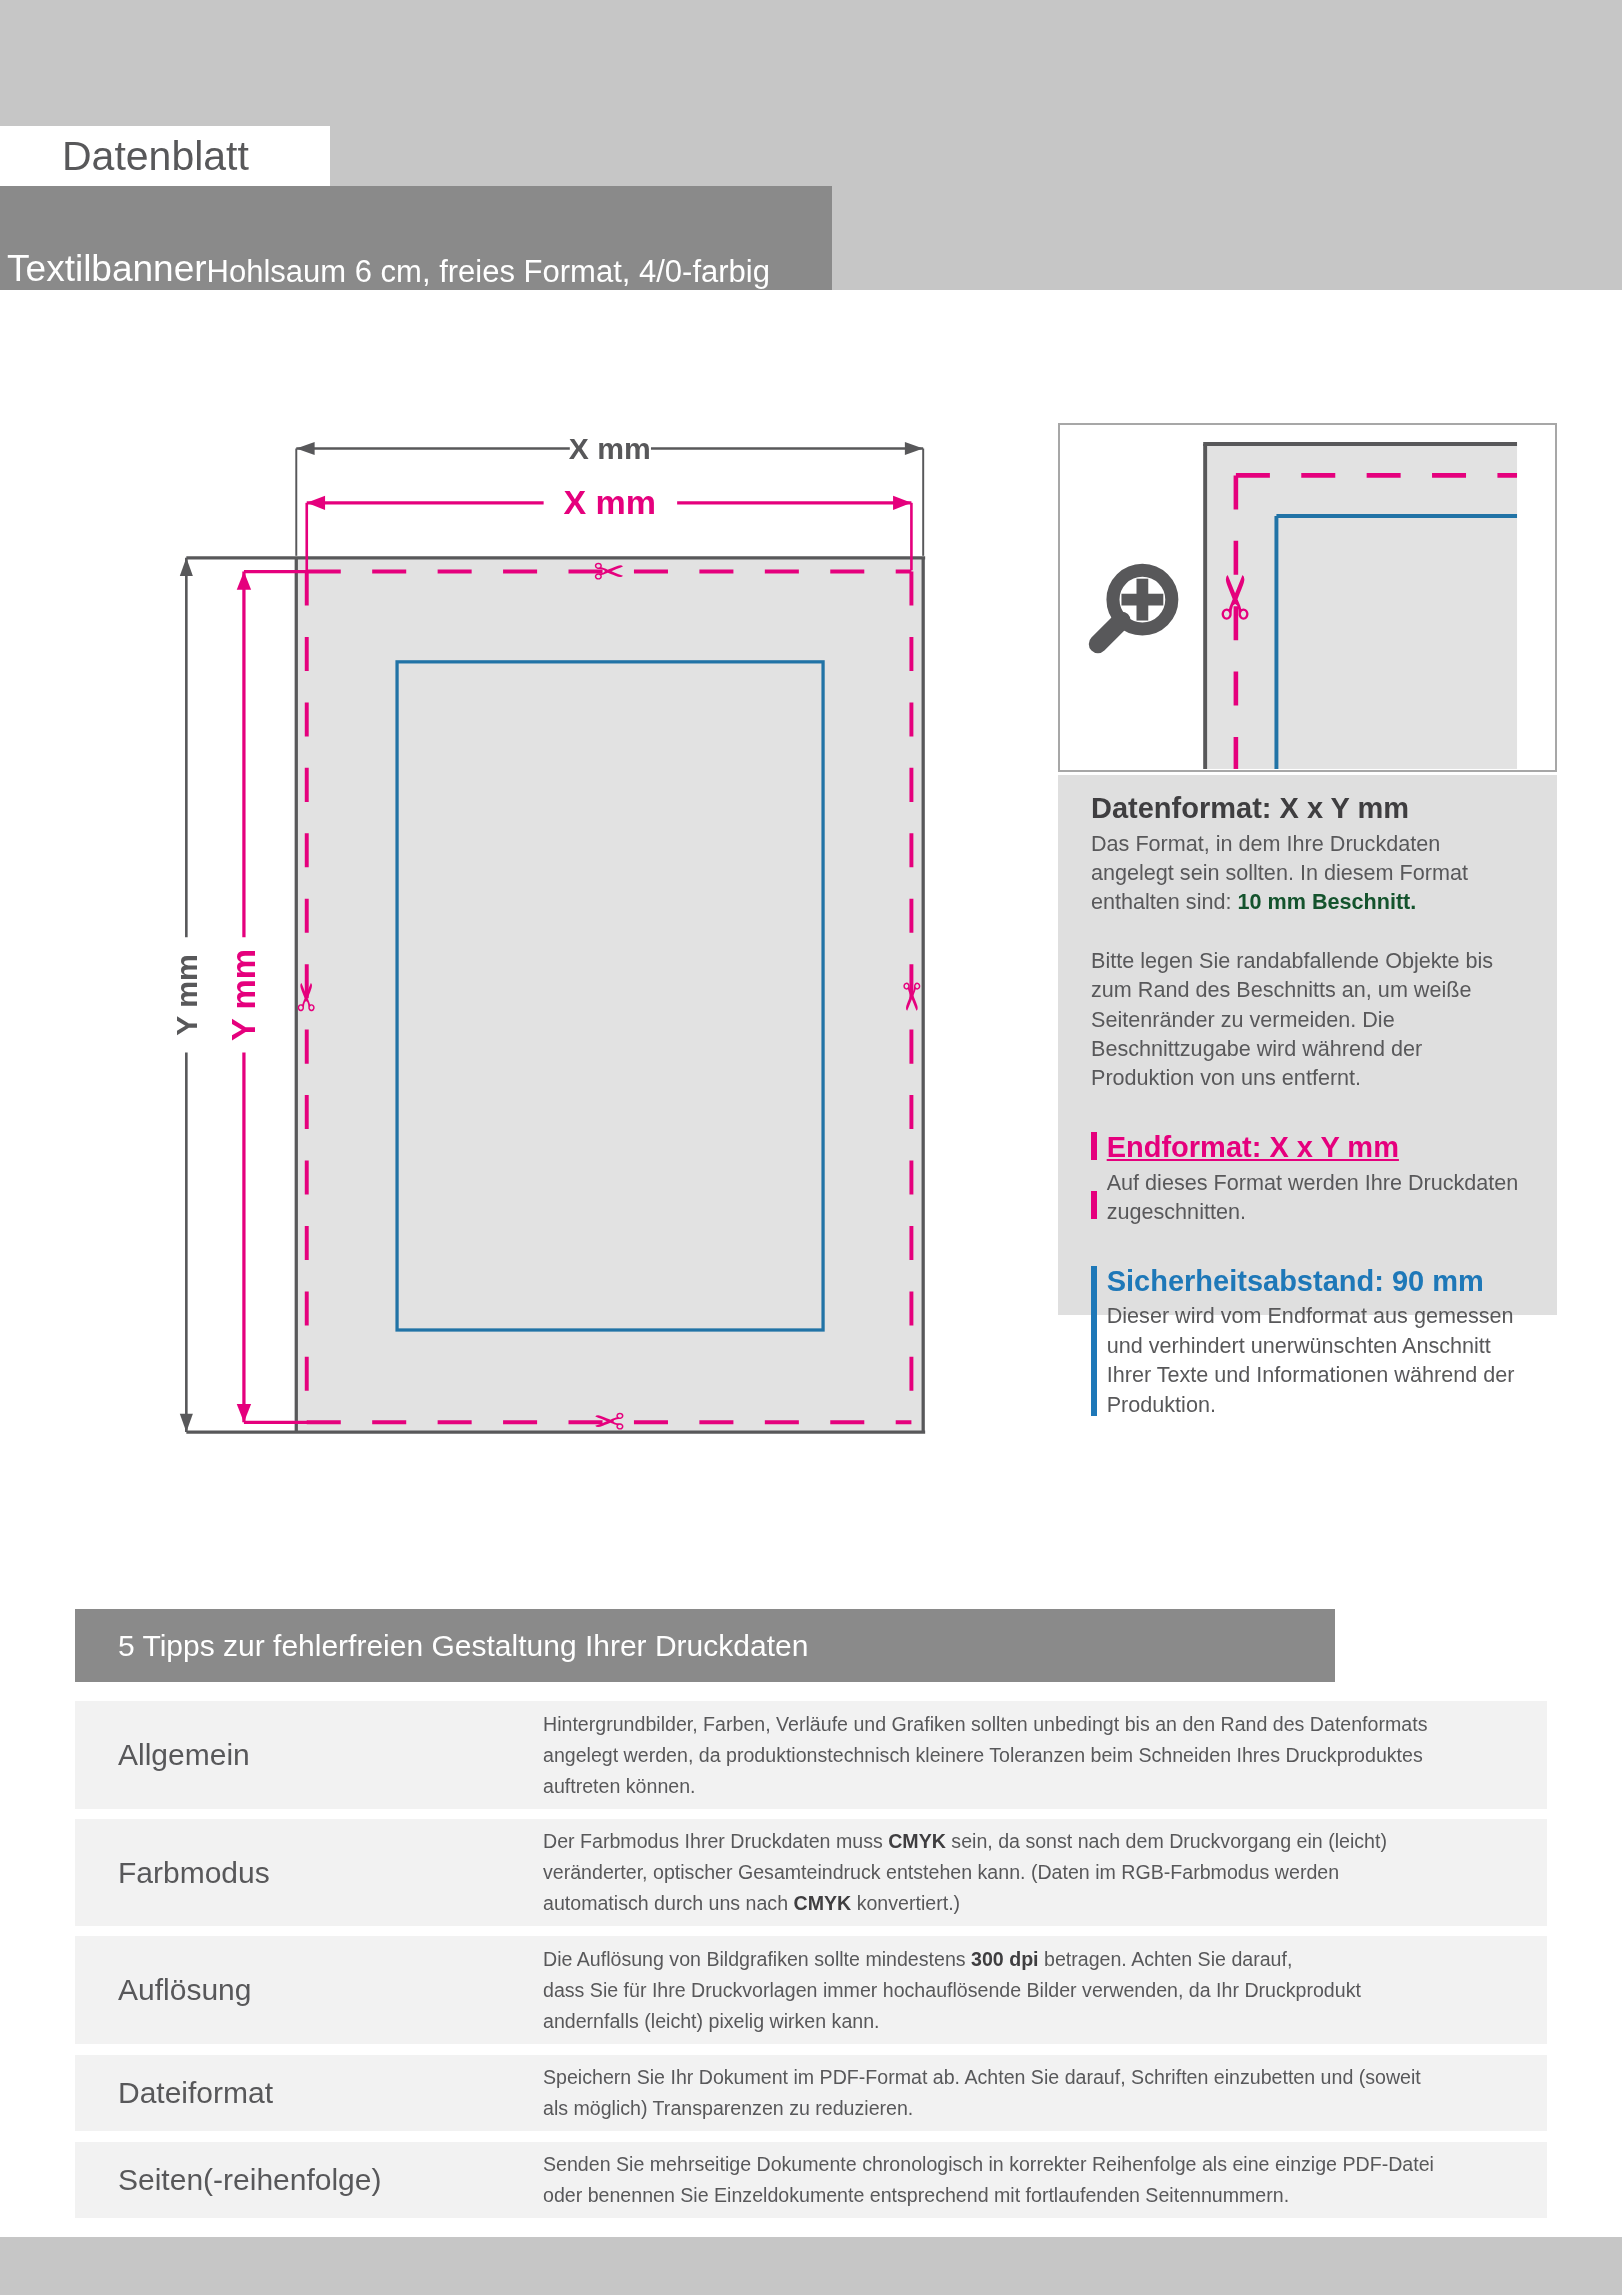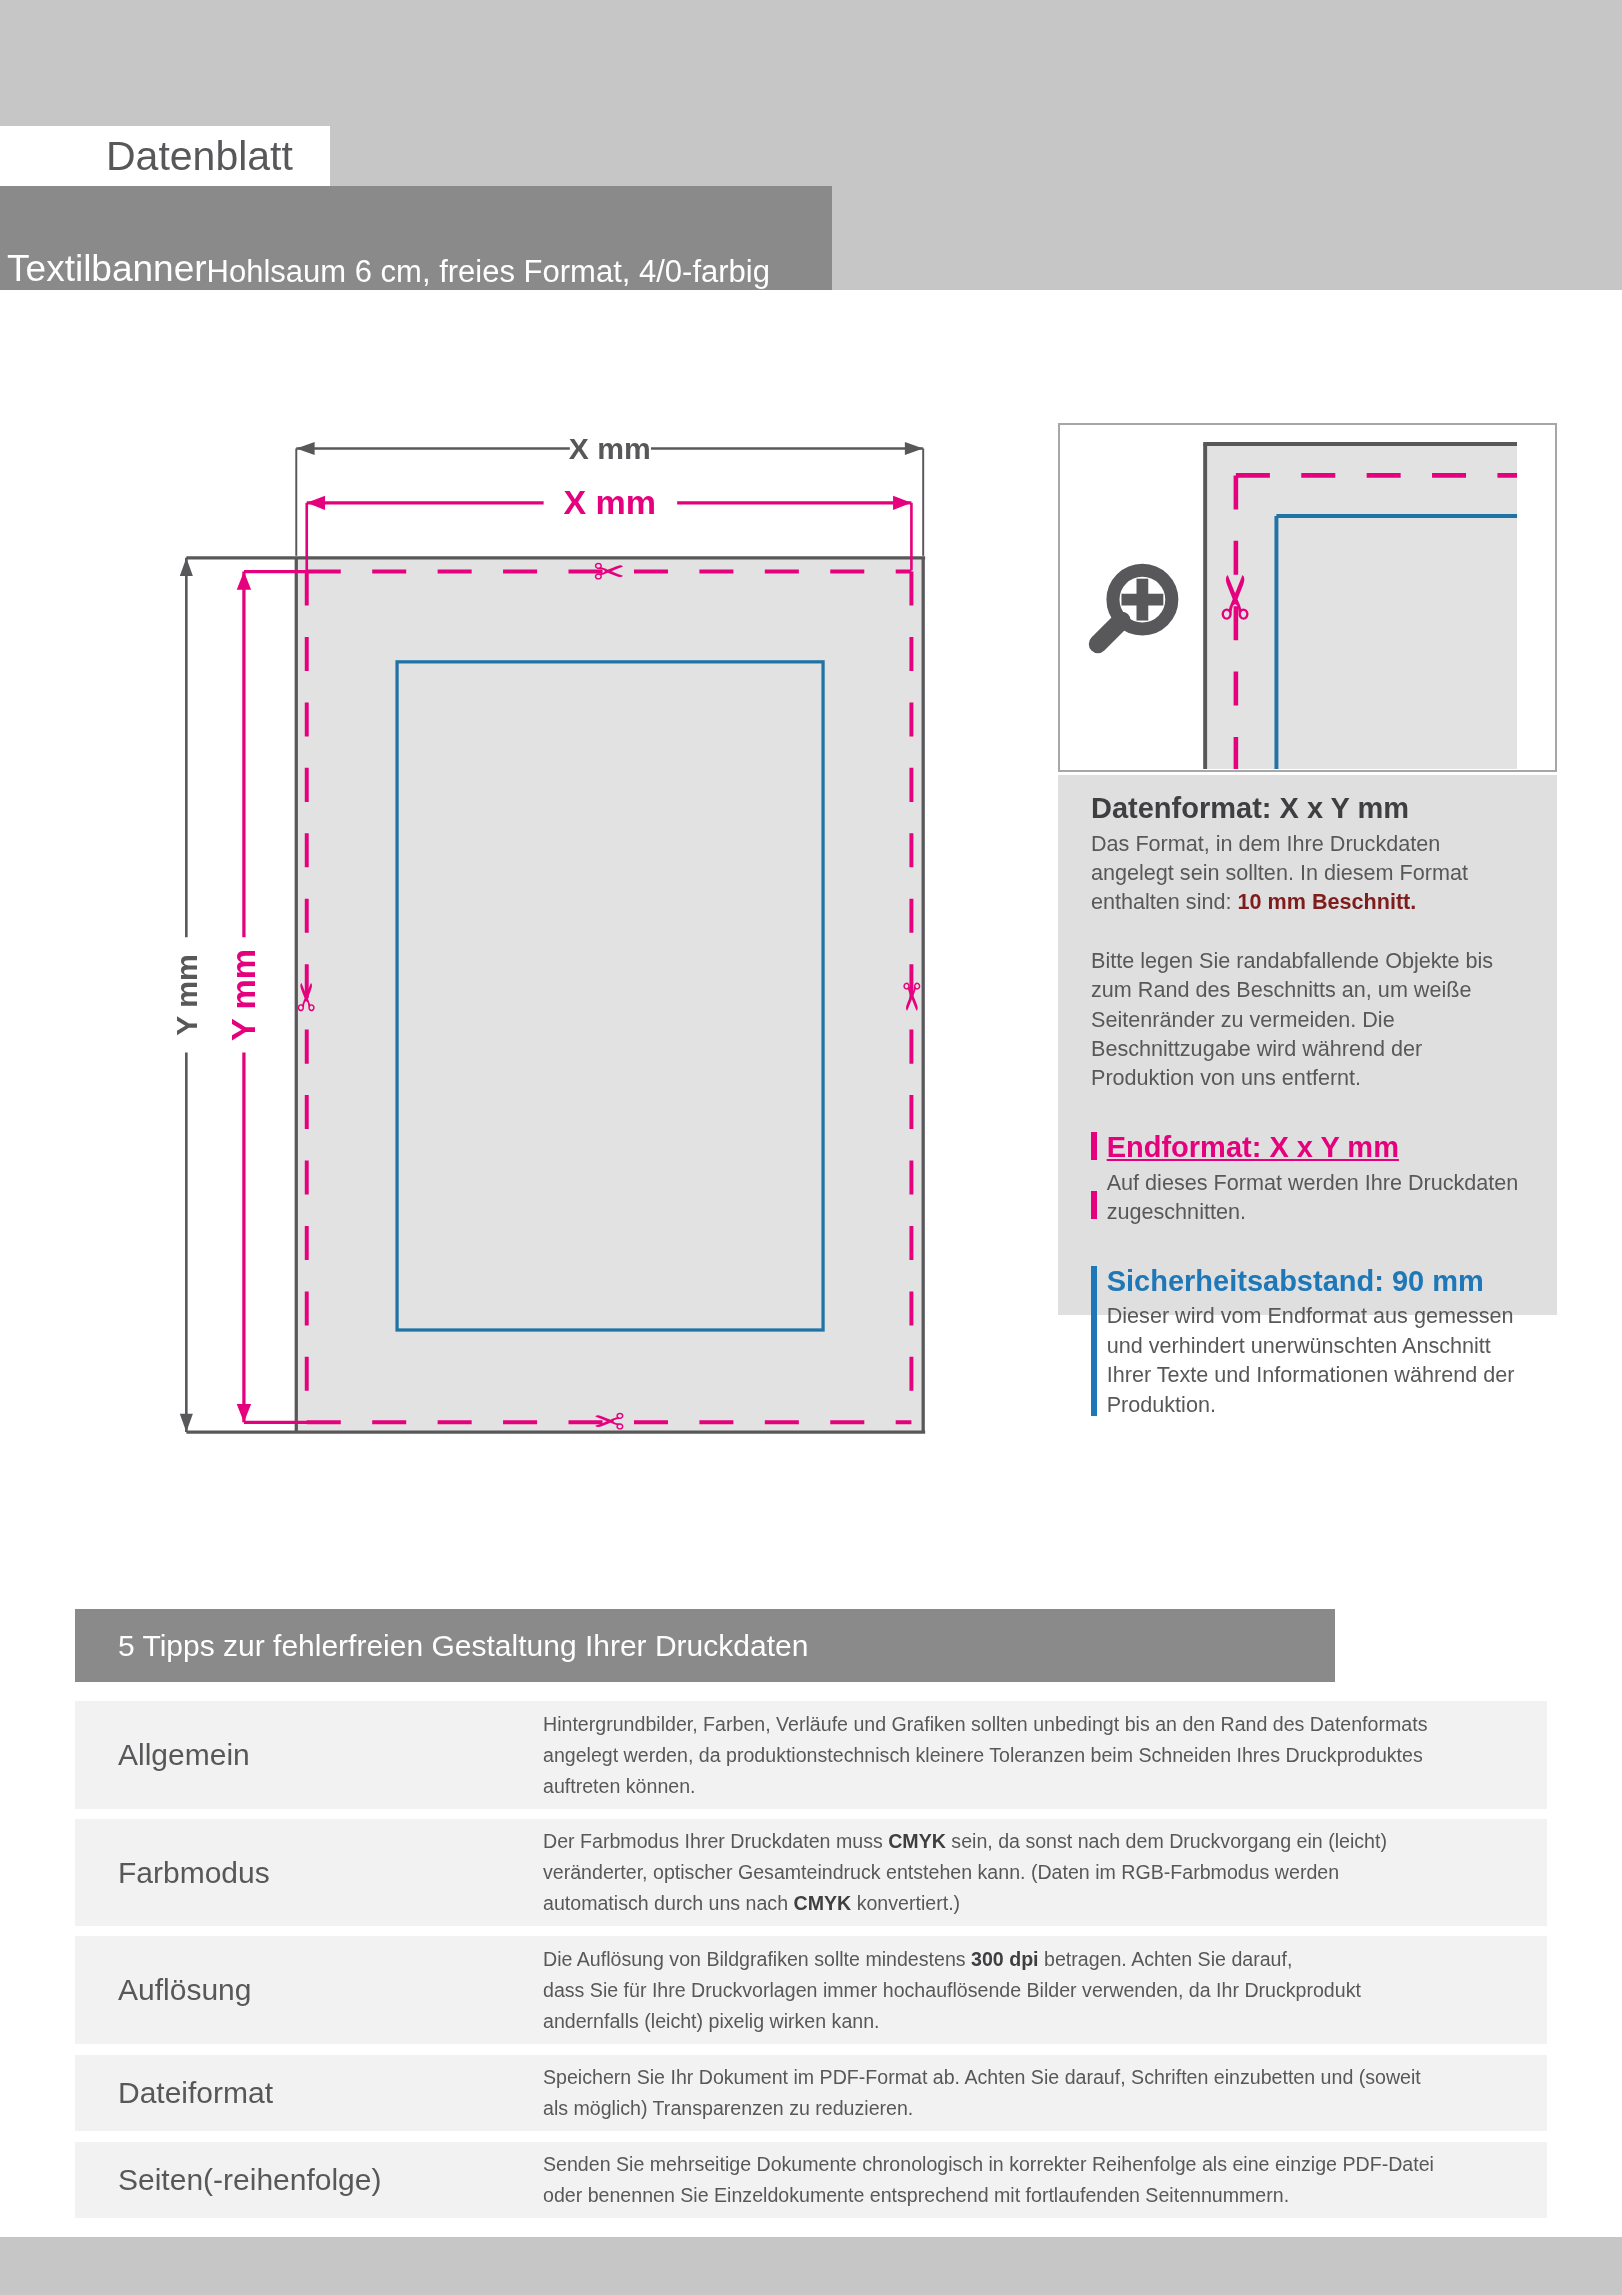--- a/index.html
+++ b/index.html
@@ -7,42 +7,42 @@
     width:1623px;height:2295px;position:relative;background:#ffffff;
     font-family:"Liberation Sans", sans-serif;color:#58585a;
     -webkit-font-smoothing:antialiased;overflow:hidden;
   }
   .abs{position:absolute;}
 
   
   .top-band{left:0;top:0;width:1623px;height:290px;background:#c6c6c6;}
   .sheet-badge{left:0;top:126px;width:330px;height:61px;background:#ffffff;
     display:flex;align-items:center;}
-  .sheet-badge span{padding-left:62px;font-size:41px;color:#58585a;margin-left:44px;}
+  .sheet-badge span{padding-left:62px;font-size:41px;color:#58585a;}
   .title-bar{left:0;top:186px;width:832px;height:104px;background:#8a8a8a;
     display:flex;flex-direction:row;justify-content:center;align-items:flex-end;
     padding-right:55px;box-sizing:border-box;color:#ffffff;}
   .title-bar .t1{font-size:37px;line-height:42px;}
   .title-bar .t2{font-size:31px;line-height:37px;}
 
   
   .diagram-wrap{left:151px;top:419px;width:818px;height:1021px;}
   svg text.dim{font-family:"Liberation Sans",sans-serif;font-weight:bold;}
   svg text.scissor{font-family:"DejaVu Sans",sans-serif;}
 
   
   .detail-box{left:1058px;top:423px;width:499px;height:349px;background:#ffffff;
     border:2.6px solid #a7a7a7;box-sizing:border-box;}
 
   
   .info-panel{left:1058px;top:775px;width:499px;height:540px;background:#dfdfdf;
     box-sizing:border-box;padding:15.7px 27.5px 0 33px;}
   .info-panel h3{margin:0 0 3.9px 0;font-size:29px;line-height:34px;color:#3f3e40;}
   .info-panel p{margin:0;font-size:21.6px;line-height:29.4px;color:#58585a;max-width:422px;}
-  .info-panel p b{color:#7f1d1d;}
+  .info-panel p b{color:#14532d;}
   .ep{margin-top:29px !important;}
   .block{position:relative;margin-top:37px;padding-left:15.7px;}
   .block .vbar{position:absolute;left:0;top:2.6px;bottom:2.6px;width:5.9px;}
   .vbar-magenta{background:repeating-linear-gradient(180deg,#e5007d 0 27.5px,transparent 27.5px 59px);}
   .vbar-blue{background:#1e78b8;}
   .h-magenta{color:#e5007d !important;text-decoration:underline;}
   .h-blue{color:#1e78b8 !important;}
 
   
   .tips-bar{left:75px;top:1609px;width:1260px;height:73px;background:#8a8a8a;

